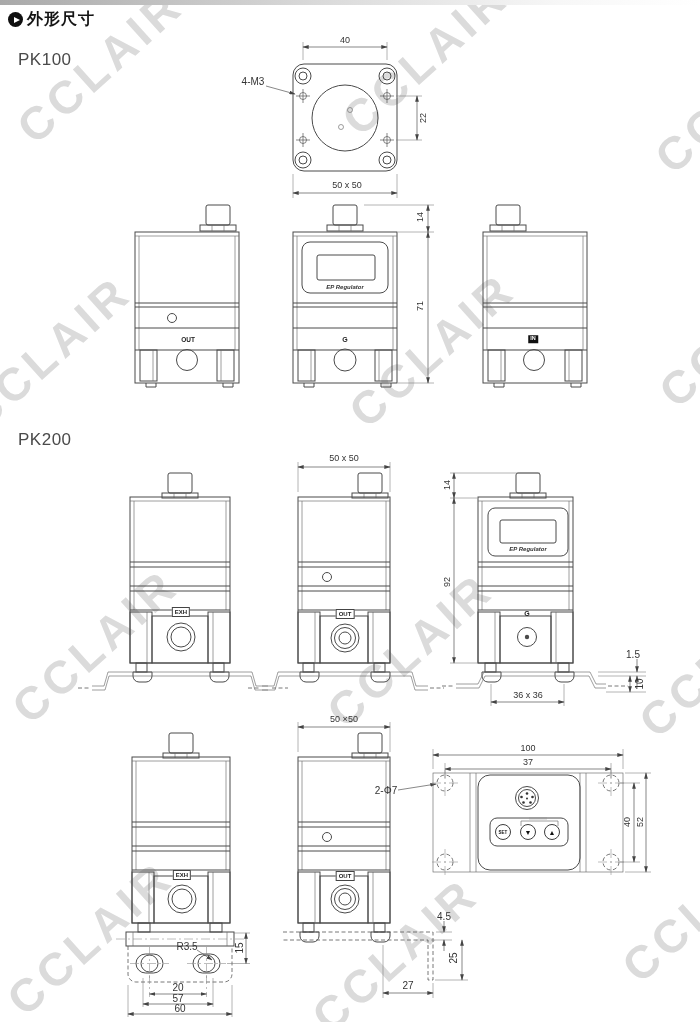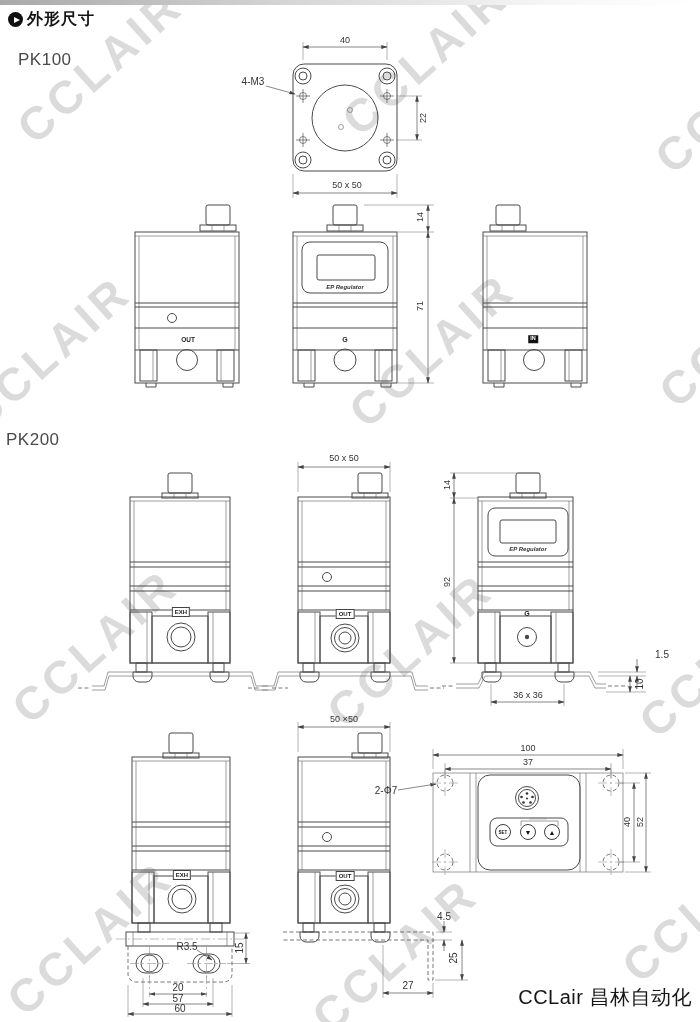--- a/index.html
+++ b/index.html
@@ -55,21 +55,21 @@
   <span class="wm" style="left:395px;top:955px">CCLAIR</span>
   <span class="wm" style="left:705px;top:905px">CCLAIR</span>
 
   <div class="title-row">
     <span class="play-icon">
         <span class="play-tri"></span>
       </span>
     <span class="page-title">外形尺寸</span>
   </div>
   <span class="model-label" style="left:18px;top:50px">PK100</span>
-  <span class="model-label" style="left:6px;top:430px">PK200</span>
+  <span class="model-label" style="left:18px;top:430px">PK200</span>
 
   <svg class="draw" width="700" height="1022" viewBox="0 0 700 1022">
     <defs>
       <marker id="ar" viewBox="0 0 10 6" refX="9" refY="3" markerWidth="9" markerHeight="5.4" orient="auto-start-reverse">
         <path d="M0,0L10,3L0,6Z" fill="#444"></path>
       </marker>
     </defs>
     <style>
       .ln{fill:none;stroke:#4a4a4a;stroke-width:1}
       .thin{fill:none;stroke:#6a6a6a;stroke-width:.65}
@@ -353,21 +353,21 @@
     <span class="lbl rot" style="left:420px;top:217px">14</span>
     <span class="lbl rot" style="left:420px;top:306px">71</span>
 
     <span class="lbl" style="left:344px;top:458px">50 x 50</span>
     <span class="lbl boxlbl" style="left:181px;top:612px">EXH</span>
     <span class="lbl boxlbl" style="left:345px;top:614px">OUT</span>
     <span class="lbl eplbl" style="left:528px;top:549px">EP Regulator</span>
     <span class="lbl portlbl" style="left:527px;top:613px">G</span>
     <span class="lbl rot" style="left:447px;top:485px">14</span>
     <span class="lbl rot" style="left:447px;top:582px">92</span>
-    <span class="lbl sm" style="left:662px;top:655px">1.5</span>
+    <span class="lbl sm" style="left:633px;top:655px">1.5</span>
     <span class="lbl rot sm" style="left:640px;top:684px">10</span>
     <span class="lbl" style="left:528px;top:695px">36 x 36</span>
 
     <span class="lbl" style="left:344px;top:719px">50 ×50</span>
     <span class="lbl boxlbl" style="left:182px;top:875px">EXH</span>
     <span class="lbl boxlbl" style="left:345px;top:876px">OUT</span>
     <span class="lbl sm" style="left:187px;top:947px">R3.5</span>
     <span class="lbl rot sm" style="left:240px;top:948px">15</span>
     <span class="lbl sm" style="left:178px;top:988px">20</span>
     <span class="lbl sm" style="left:178px;top:999px">57</span>
@@ -380,14 +380,13 @@
     <span class="lbl" style="left:528px;top:748px">100</span>
     <span class="lbl" style="left:528px;top:762px">37</span>
     <span class="lbl rot" style="left:627px;top:822px">40</span>
     <span class="lbl rot" style="left:640px;top:822px">52</span>
 
     <span class="btn btn-set" style="left:503px;top:832px">SET</span>
     <span class="btn btn-tri" style="left:528px;top:832px">▼</span>
     <span class="btn btn-tri" style="left:552px;top:832px">▲</span>
   </div>
 
-  <div class="brand">CCLair 昌林自动化</div>
 </div>
 
 </body></html>

